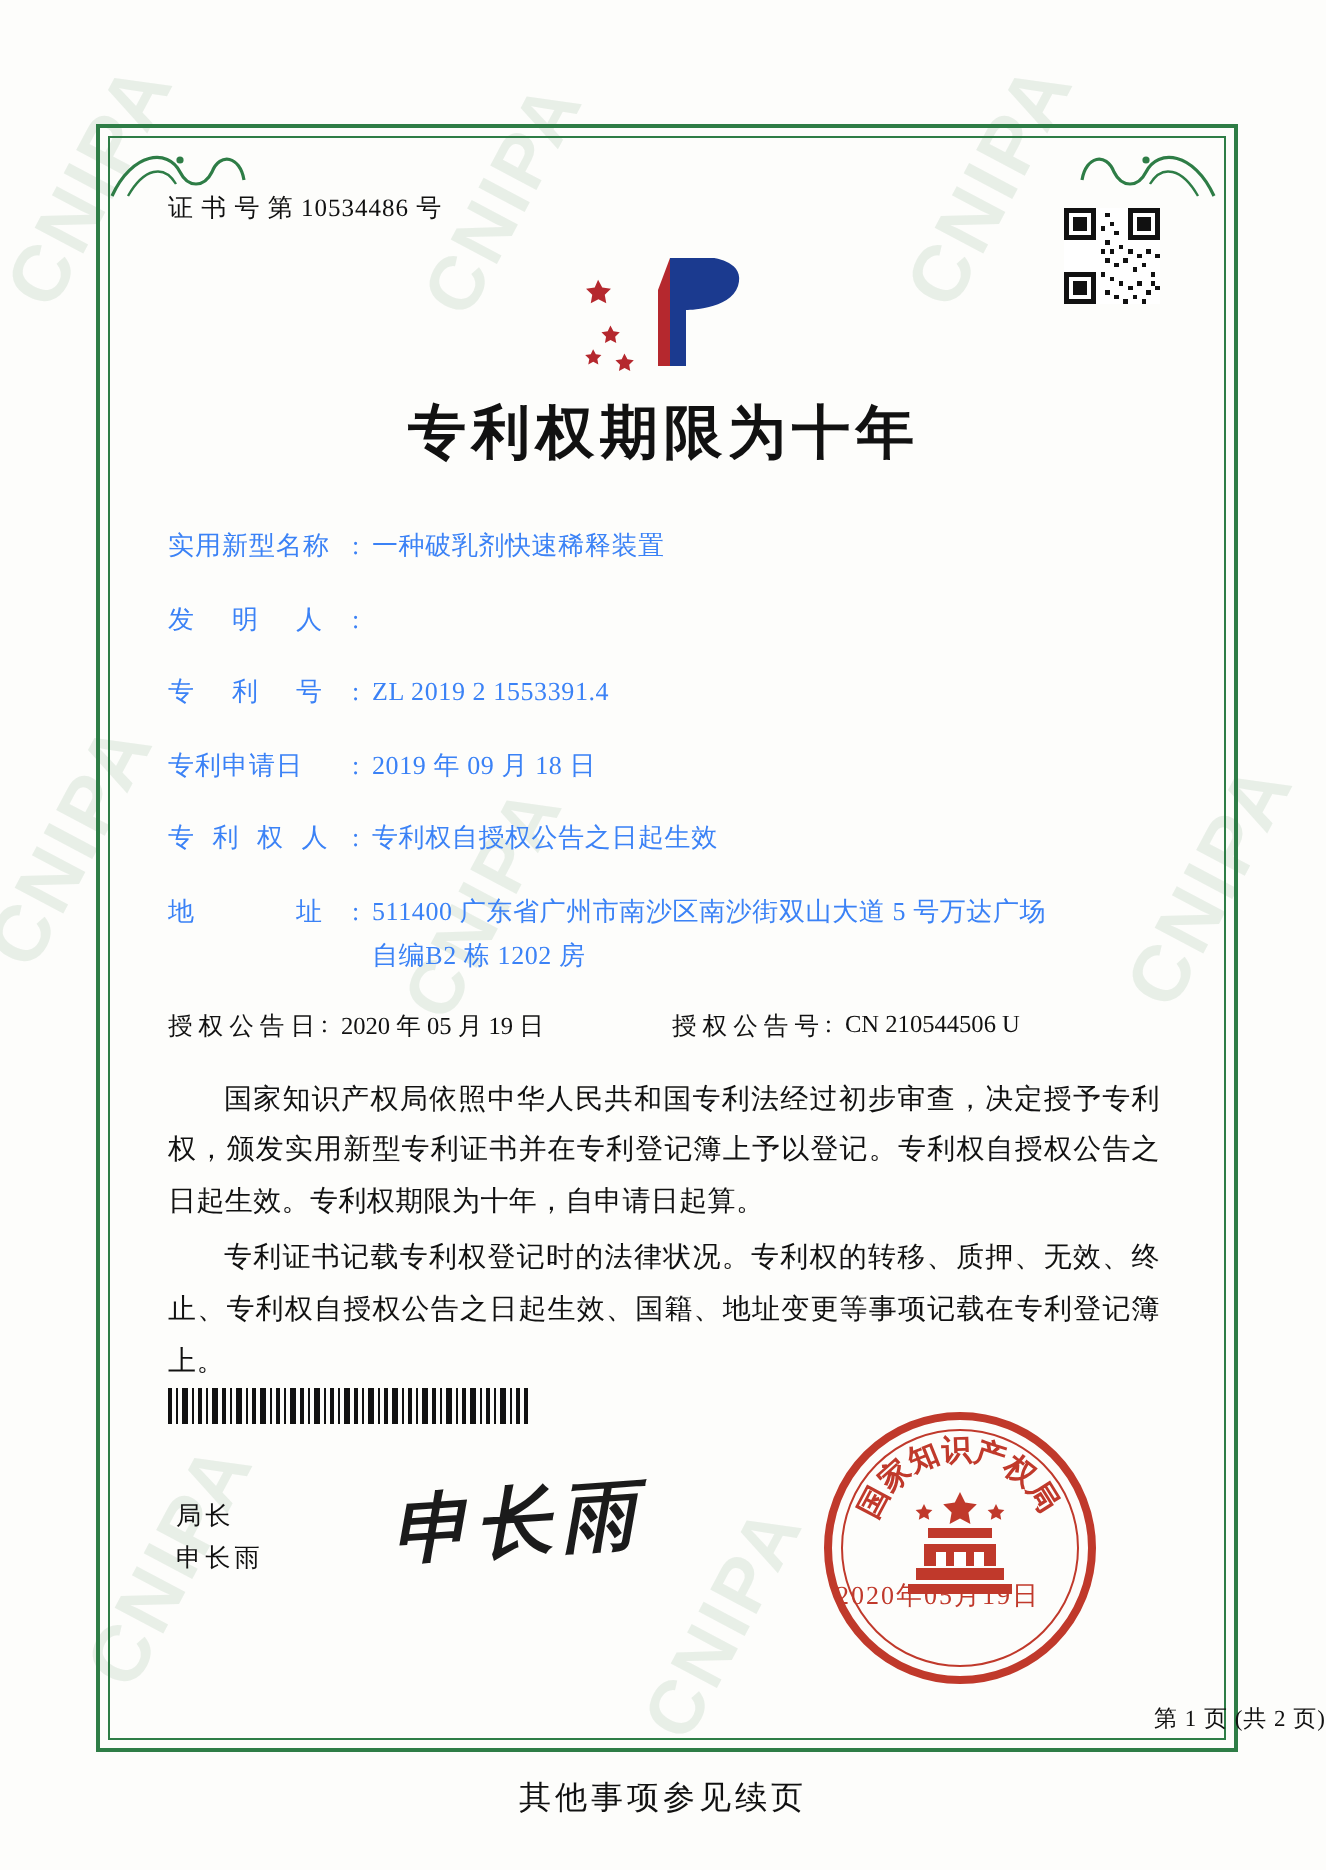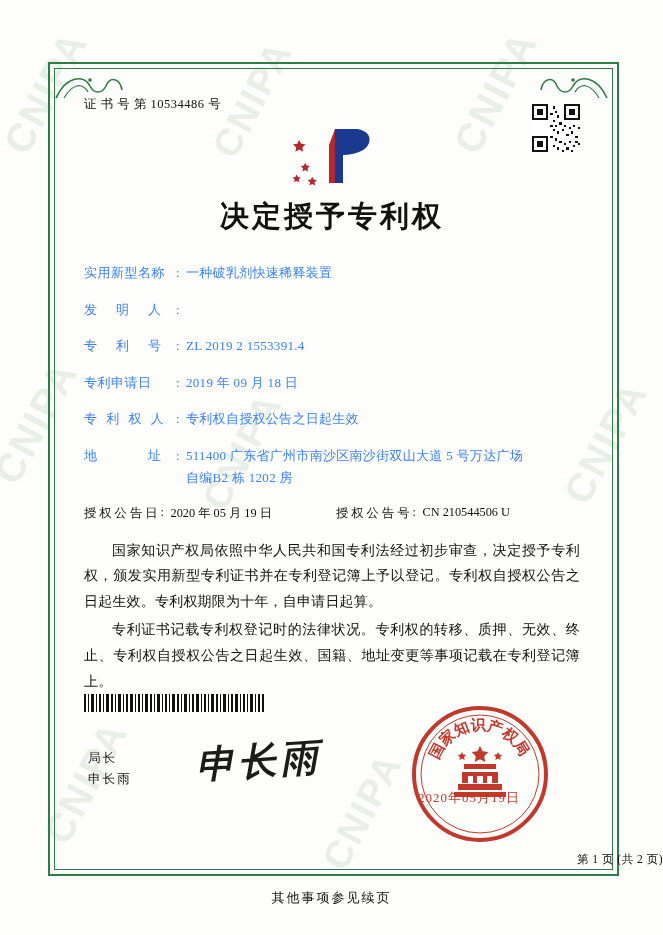--- a/index.html
+++ b/index.html
@@ -211,21 +211,21 @@
     z-index: 5;
     letter-spacing: .5px;
   }
 
   .footer-note {
     position: absolute;
     left: 0;
     right: 0;
     top: 889px;
     text-align: center;
-    font-size: 13px;
+    font-size: 16px;
     color: #111;
     z-index: 5;
     letter-spacing: 2px;
   }
 </style>
 </head>
 <body>
 
 <div class="page">
 
@@ -317,21 +317,21 @@
         <path d="M62 4 L62 58 L56 58 L56 20 Z" fill="#b5282e"></path>
         <g fill="#b5282e">
           <path d="M30 16 l3.4 6.2 7 1 -5 4.9 1.2 6.9 -6.3 -3.3 -6.2 3.3 1.2 -6.9 -5 -4.9 7 -1 Z" transform="scale(0.62) translate(12,8)"></path>
           <path d="M18 30 l2.2 4 4.5 .7 -3.3 3.2 .8 4.5 -4.1 -2.2 -4 2.2 .8 -4.5 -3.3 -3.2 4.5 -.7 Z" transform="scale(0.7) translate(28,24)"></path>
           <path d="M18 30 l2.2 4 4.5 .7 -3.3 3.2 .8 4.5 -4.1 -2.2 -4 2.2 .8 -4.5 -3.3 -3.2 4.5 -.7 Z" transform="scale(0.7) translate(38,44)"></path>
           <path d="M18 30 l2.2 4 4.5 .7 -3.3 3.2 .8 4.5 -4.1 -2.2 -4 2.2 .8 -4.5 -3.3 -3.2 4.5 -.7 Z" transform="scale(0.62) translate(20,50)"></path>
         </g>
       </svg>
     </div>
 
-    <div class="title">决定授予专利权</div>
+    <div class="title">专利权期限为十年</div>
 
     <div class="field">
       <span class="lbl tight">实用新型名称</span>
       <span class="colon">:</span>
       <span class="val">一种破乳剂快速稀释装置</span>
     </div>
 
     <div class="field">
       <span class="lbl">发　明　人</span>
       <span class="colon">:</span>

